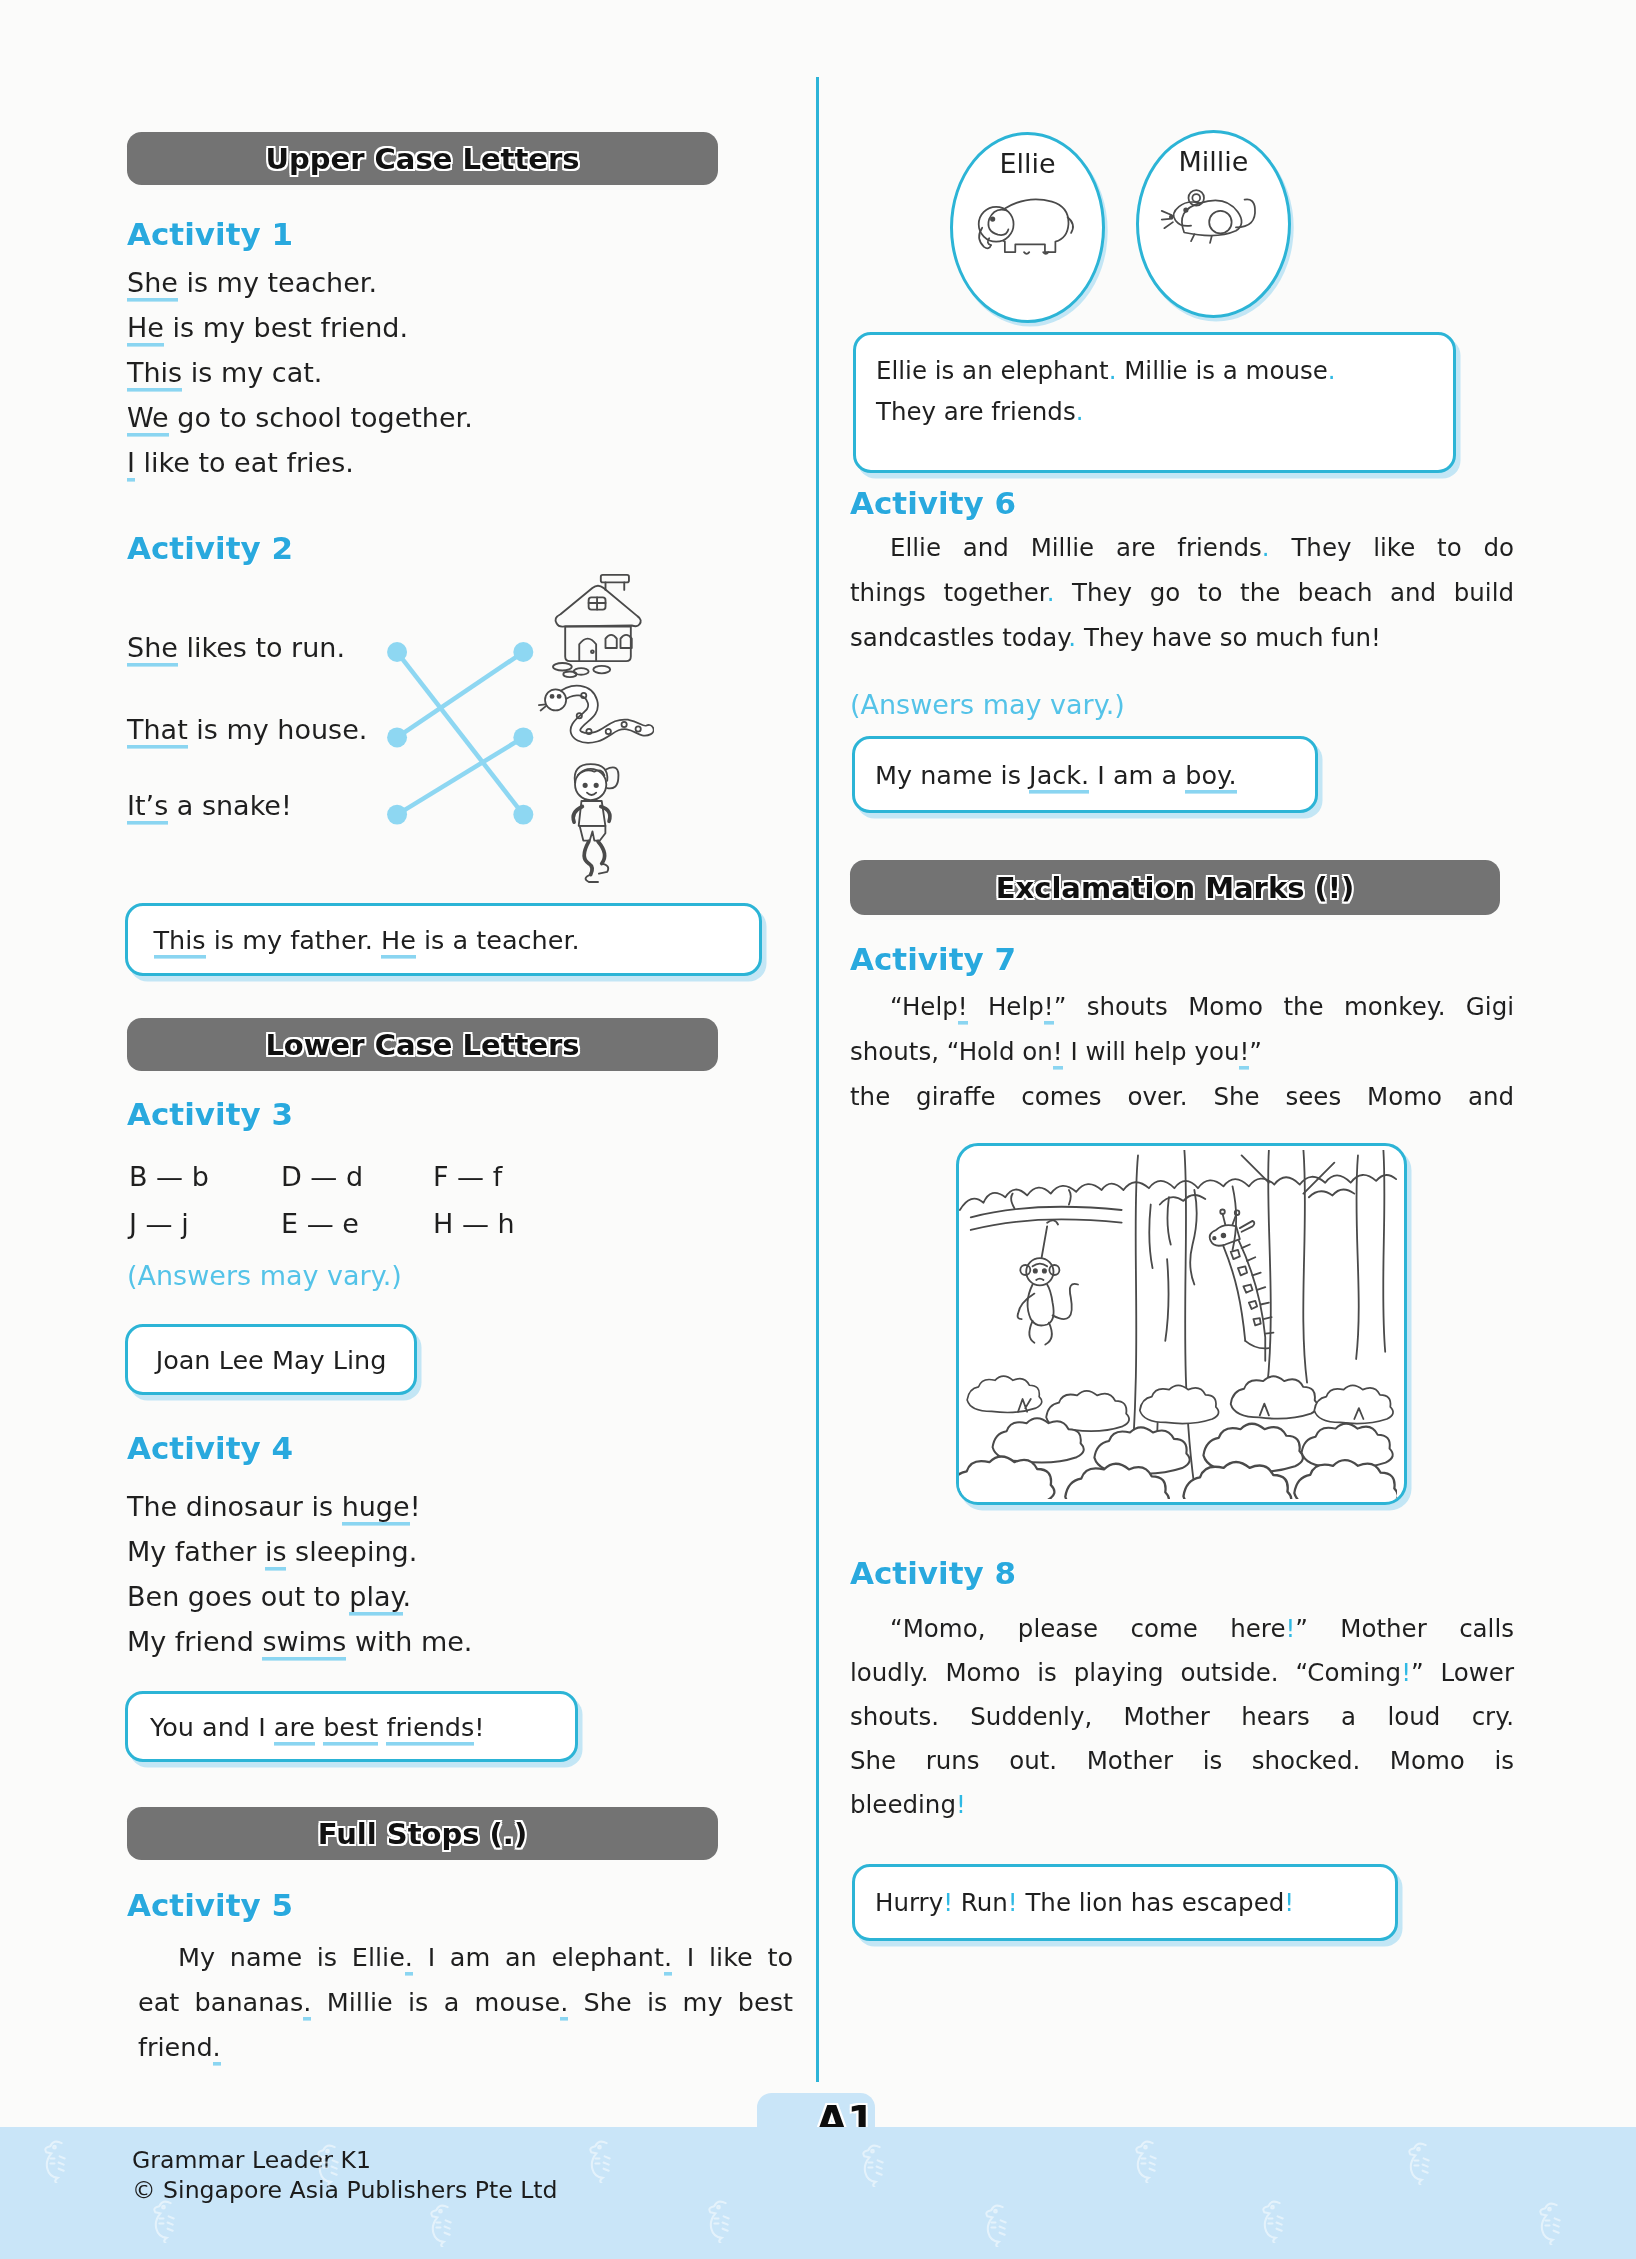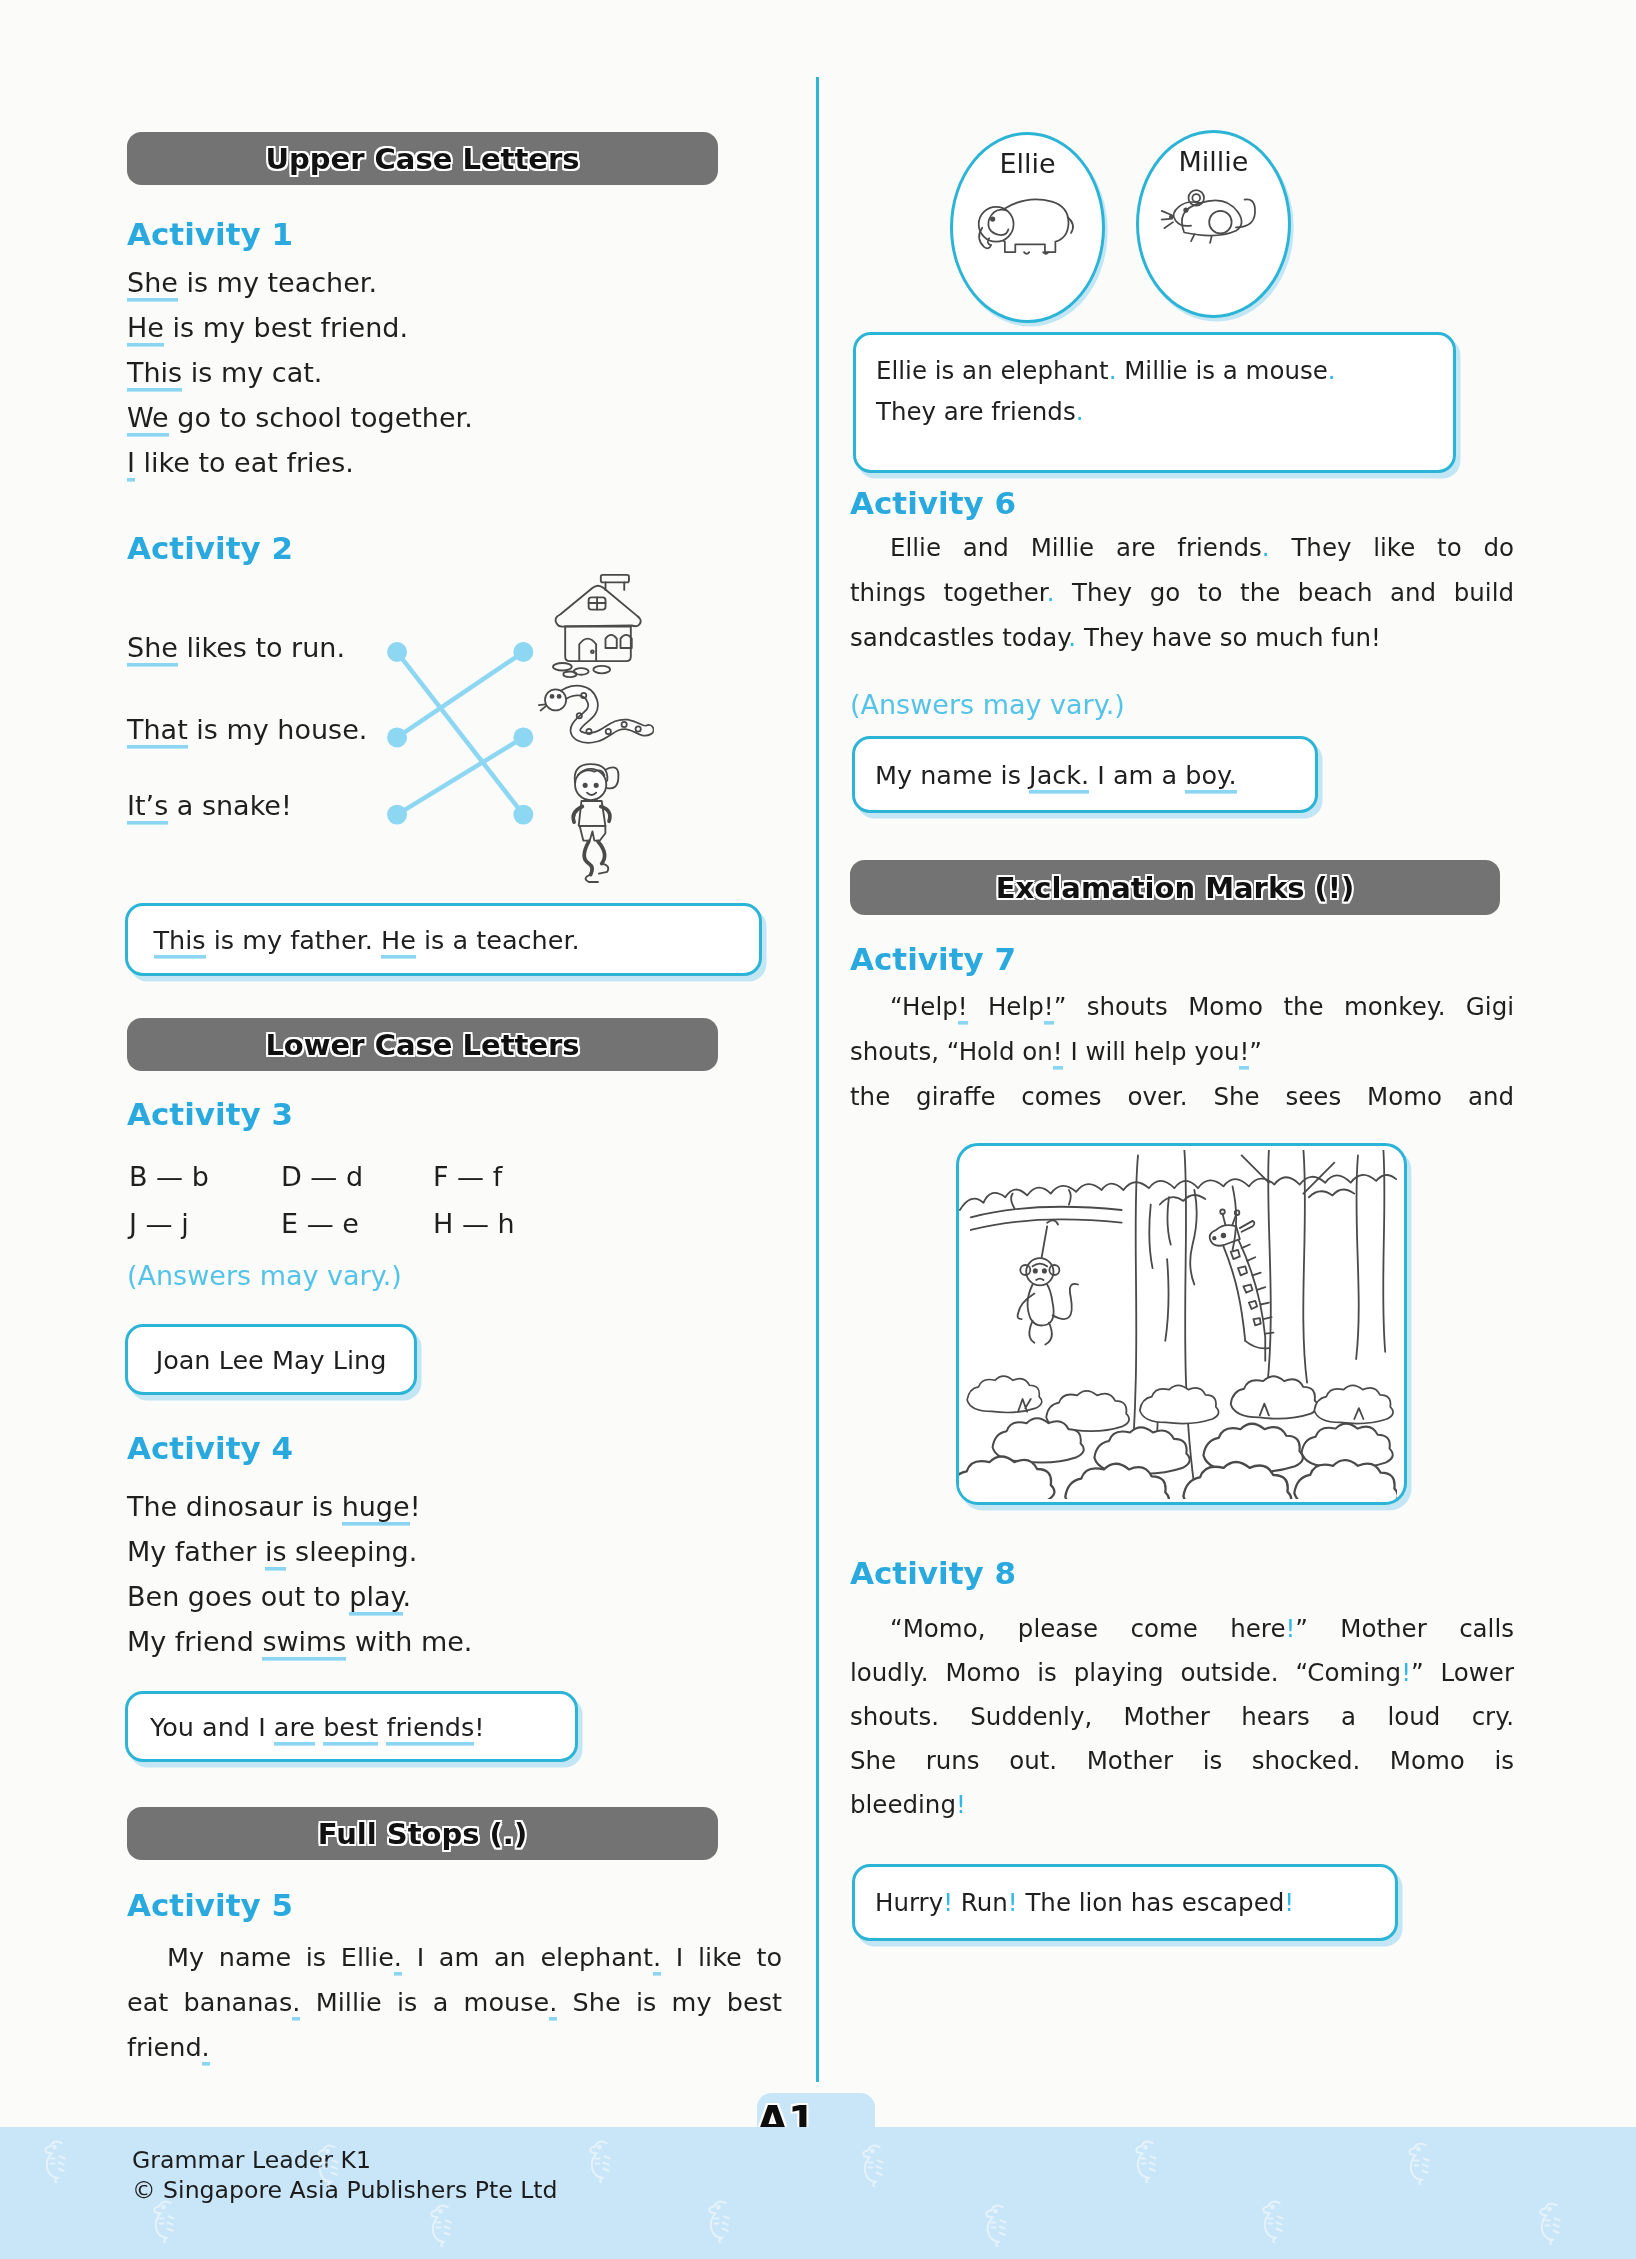--- a/index.html
+++ b/index.html
@@ -25,21 +25,21 @@
   .para5{font-size:25.5px;line-height:45px;}
   .pline.just{text-align:justify;text-align-last:justify;}
   .pline.indent{padding-left:40px;}
   .boxlines{font-size:24.5px;line-height:41px;white-space:nowrap;}
   .letters-row{display:flex;font-size:27px;line-height:47px;}
   .letters-row span{display:inline-block;width:152px;}
   svg.lineart{stroke:#4a4a4a;stroke-width:2;fill:none;stroke-linecap:round;stroke-linejoin:round;}
   .match-svg line{stroke:#8ed7f2;stroke-width:5;}
   .match-svg circle{fill:#8ed7f2;}
   .footer-band{background:#c9e5f8;}
-  .page-tab{background:#c9e5f8;border-radius:14.5px 14.5px 0 0;display:flex;align-items:center;justify-content:flex-start;
+  .page-tab{background:#c9e5f8;border-radius:14.5px 14.5px 0 0;display:flex;align-items:center;justify-content:flex-end;
             font-size:40px;font-weight:800;color:#0d0d0d;
             text-shadow:-1.8px -1.8px 0 #fff,1.8px -1.8px 0 #fff,-1.8px 1.8px 0 #fff,1.8px 1.8px 0 #fff;}
   .foot-text{font-size:23.6px;line-height:30px;color:#1c1c1c;}
   .seahorse{opacity:.5;}
   .seahorse svg{stroke:#ffffff;stroke-width:2;fill:none;stroke-linecap:round;}
 </style>
 </head>
 <body>
 
 <div class="page">
@@ -163,21 +163,21 @@
   </div>
   <div class="abs ansbox" style="left:125px;top:1691px;width:425px;height:65px;padding-left:22px;">
     <span><span>You and I </span><span class="seg-u">are</span><span> </span><span class="seg-u">best</span><span> </span><span class="seg-u">friends</span><span>!</span></span>
   </div>
 
   <div class="abs banner" style="left:127px;top:1807px;width:591px;height:53px;">
     <span>Full Stops (.)</span>
   </div>
 
   <div class="abs act-title" style="left:127px;top:1887px;">Activity 5</div>
-  <div class="abs para5" style="left:127px;top:1935px;width:655px;">
+  <div class="abs para5" style="left:138px;top:1935px;width:655px;">
       <div class="pline just indent"><span>My name is Ellie</span><span class="seg-u">.</span><span> I am an elephant</span><span class="seg-u">.</span><span> I like to</span></div>
       <div class="pline just"><span>eat bananas</span><span class="seg-u">.</span><span> Millie is a mouse</span><span class="seg-u">.</span><span> She is my best</span></div>
       <div class="pline"><span>friend</span><span class="seg-u">.</span></div>
     </div>
 
   <div class="abs oval" style="left:950px;top:132px;width:149px;height:185px;">
     <div class="char-name">Ellie</div>
     <svg class="lineart" width="115" height="87" viewBox="0 0 132 96">
       <path d="M40,32 Q66,16 94,24 Q114,30 113,50 Q112,66 98,70 L98,82 h-12 v-9 h-34 v9 h-12 v-12 Q30,66 28,50 Q27,38 40,32 Z"></path>
       <circle cx="30" cy="50" r="20" fill="#fff"></circle>

